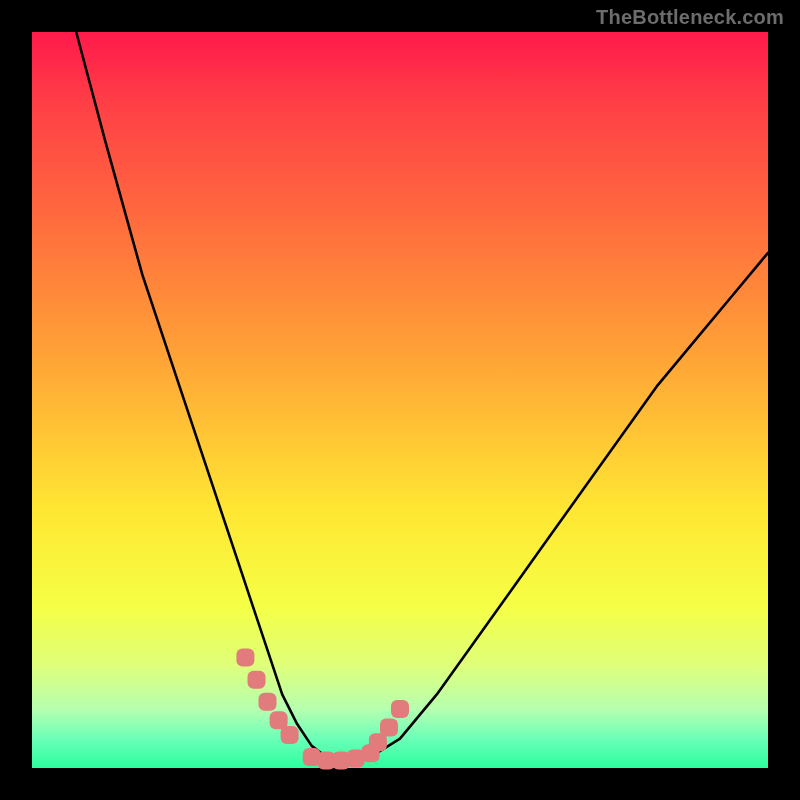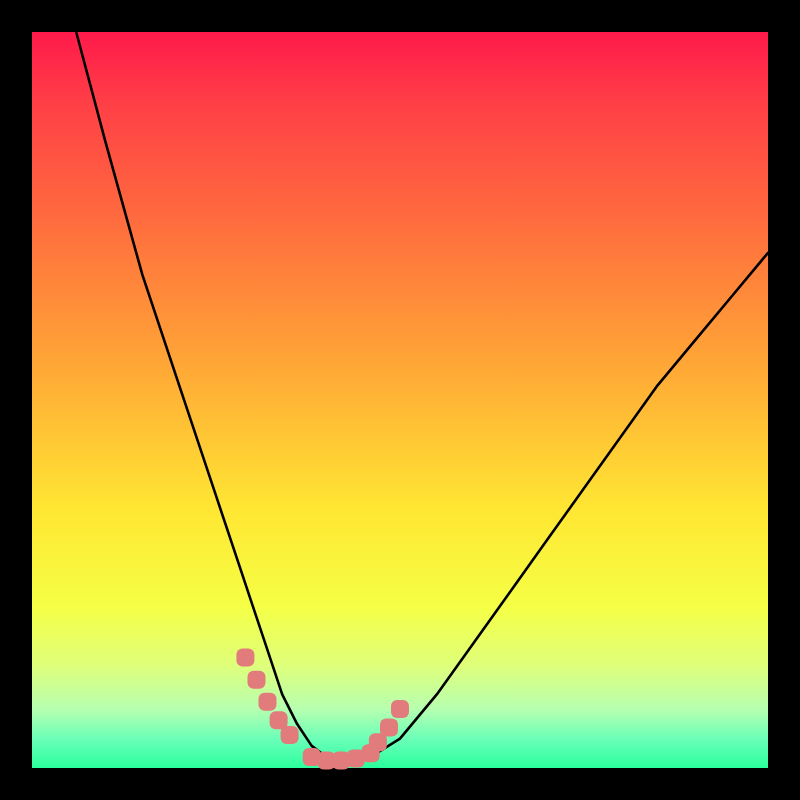--- a/index.html
+++ b/index.html
@@ -74,13 +74,14 @@
           <rect x="285.4" y="719.6" width="18" height="18" rx="6" ry="6" fill="#e27b7b"></rect>
           <rect x="300.1" y="719.6" width="18" height="18" rx="6" ry="6" fill="#e27b7b"></rect>
           <rect x="314.8" y="717.4" width="18" height="18" rx="6" ry="6" fill="#e27b7b"></rect>
           <rect x="329.6" y="712.3" width="18" height="18" rx="6" ry="6" fill="#e27b7b"></rect>
           <rect x="336.9" y="701.2" width="18" height="18" rx="6" ry="6" fill="#e27b7b"></rect>
           <rect x="348.0" y="686.5" width="18" height="18" rx="6" ry="6" fill="#e27b7b"></rect>
           <rect x="359.0" y="668.1" width="18" height="18" rx="6" ry="6" fill="#e27b7b"></rect>
         </g>
     </svg>
   </div>
+  <div class="watermark">TheBottleneck.com</div>
 </div>
 
 </body></html>

